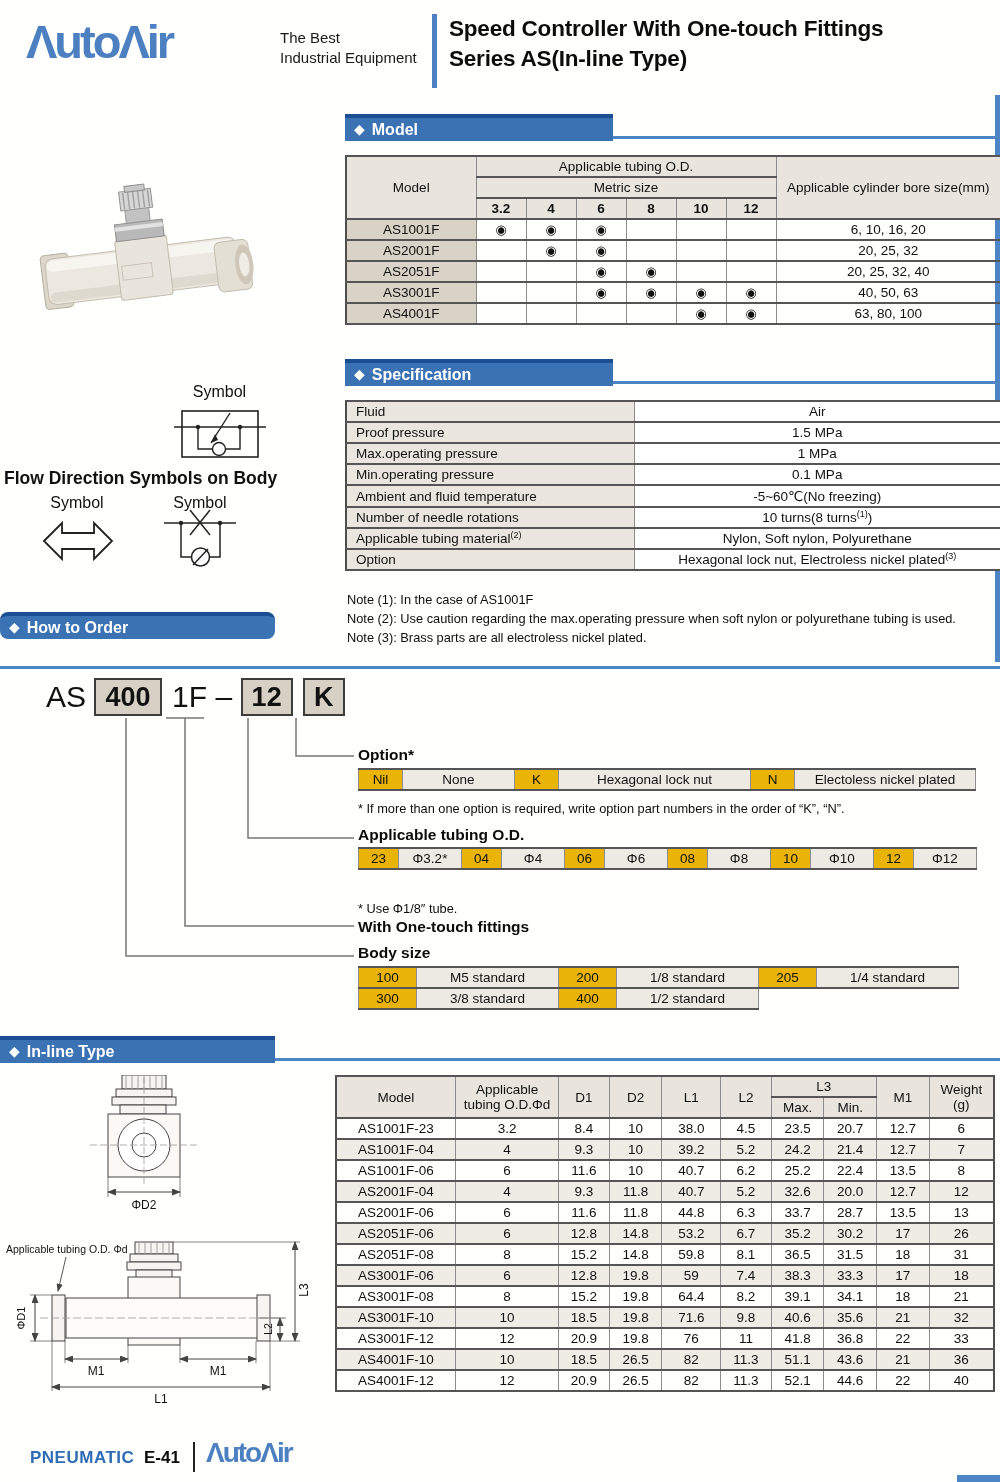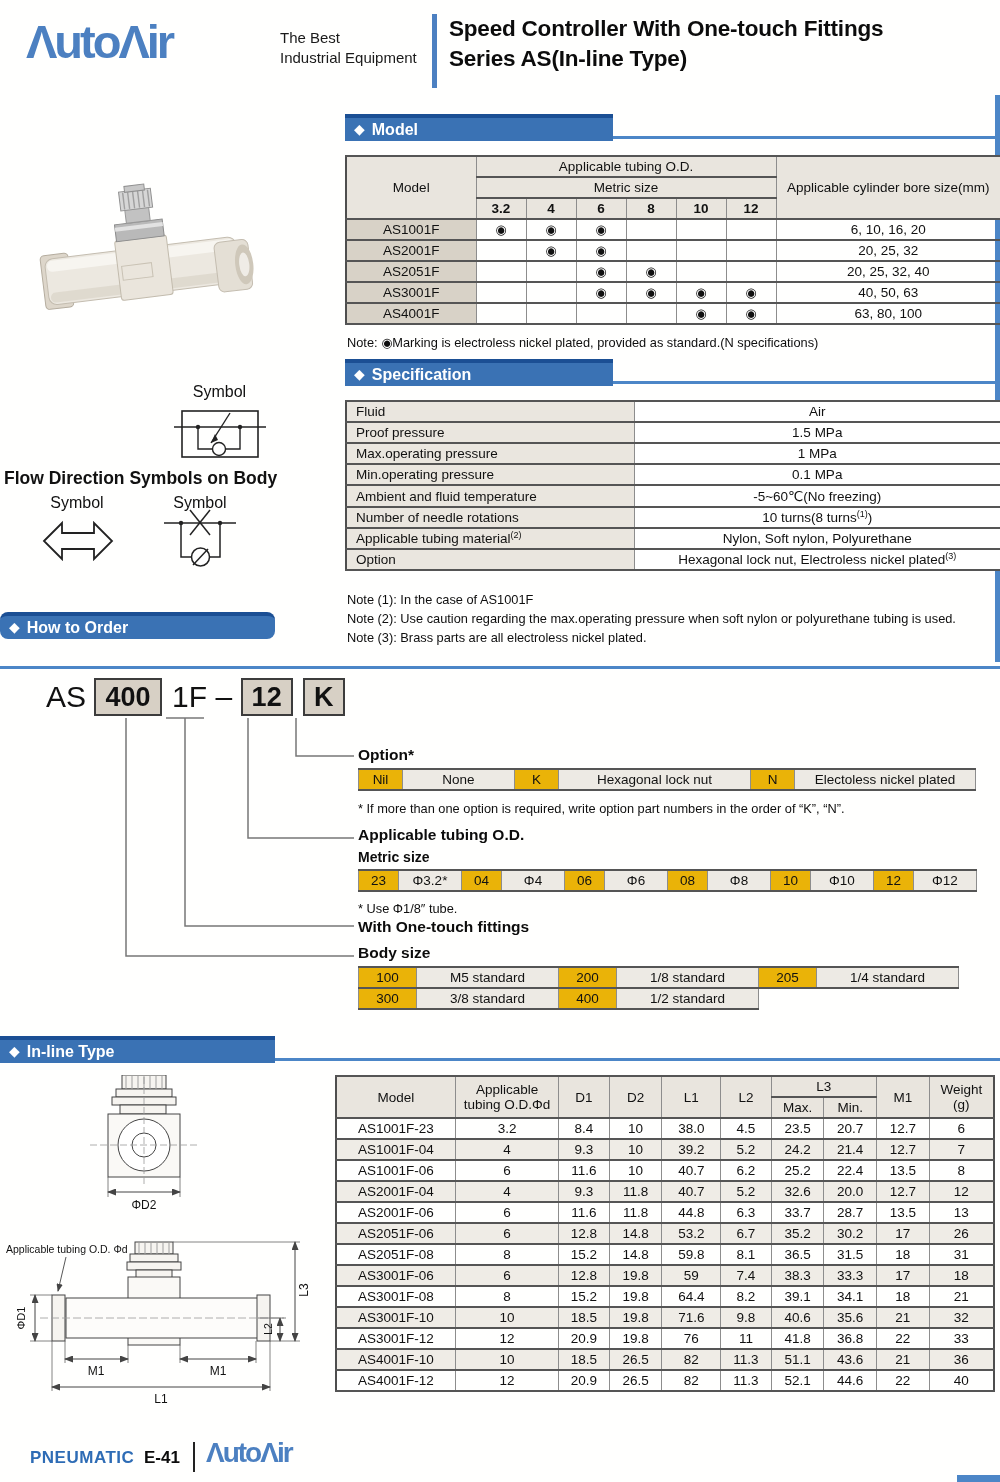--- a/index.html
+++ b/index.html
@@ -204,21 +204,20 @@
           <td class="mark-cell"></td>
           <td class="mark-cell"></td>
           <td class="mark-cell"></td>
           <td class="mark-cell"></td>
           <td class="mark-cell">◉</td>
           <td class="mark-cell">◉</td>
           <td>63, 80, 100</td>
         </tr>
       </tbody>
   </table>
-  <div class="note-line abs" style="left:347px;top:333px;">Note: ◉Marking is electroless nickel plated, provided as standard.(N specifications)</div>
 
   <div class="band-line" style="left:345px;top:381px;width:655px;"></div>
   <div class="band" style="left:345px;top:359px;width:259px;">
     <span class="diamond">◆</span><span>Specification</span>
   </div>
   <table class="cat framed abs" style="left:345px;top:400px;width:655px;">
     <colgroup>
         <col style="width:288px">
         <col style="width:367px">
       </colgroup>
@@ -305,21 +304,21 @@
           <td class="desc-cell">Hexagonal lock nut</td>
           <td class="code-cell">N</td>
           <td class="desc-cell">Electoless nickel plated</td>
         </tr>
       </tbody>
   </table>
   <div class="note-line abs" style="left:358px;top:799px;">* If more than one option is required, write option part numbers in the order of “K”, “N”.</div>
 
   <div class="blk-label" style="left:358px;top:826px;font-size:15.5px;">Applicable tubing O.D.</div>
   <div class="blk-label" style="left:358px;top:849px;font-size:14px;">Metric size</div>
-  <table class="cat abs" style="left:358px;top:869px;width:618px;">
+  <table class="cat abs" style="left:358px;top:847px;width:618px;">
     <colgroup>
         <col style="width:40px">
         <col style="width:63px">
         <col style="width:40px">
         <col style="width:63px">
       <col style="width:40px">
         <col style="width:63px">
         <col style="width:40px">
         <col style="width:63px">
       <col style="width:40px">

